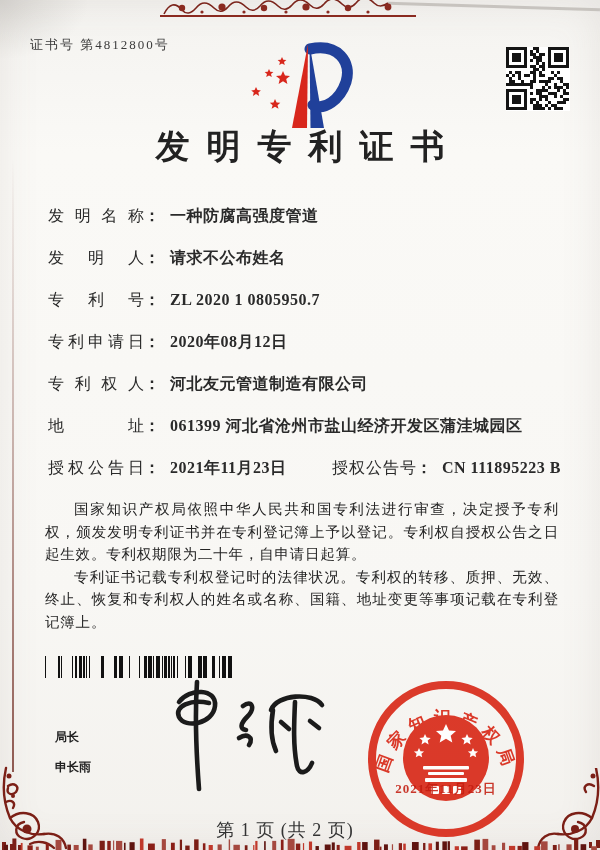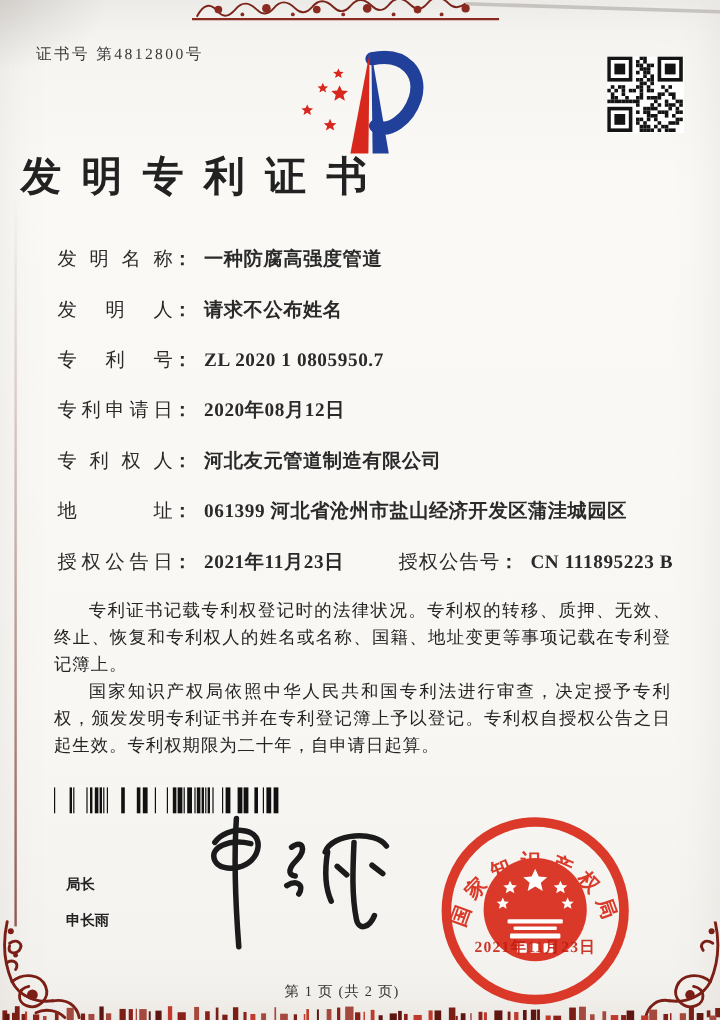--- a/index.html
+++ b/index.html
@@ -11,21 +11,21 @@
   .left-line{position:absolute;left:12px;top:158px;width:2px;height:614px;
         background:linear-gradient(180deg,rgba(120,60,50,0) 0%,rgba(120,60,50,.35) 45%,rgba(110,40,30,.75) 100%);}
   .top-edge-line{position:absolute;left:388px;top:5px;width:212px;height:0;
         border-top:3px solid #b9b5b0;transform:rotate(1.8deg);opacity:.75;}
   .corner-shade{position:absolute;left:0;top:0;width:90px;height:60px;
         background:radial-gradient(ellipse at 0 0,rgba(140,135,128,.25),rgba(0,0,0,0) 70%);}
   
   .cert-no{position:absolute;left:30px;top:36px;font-size:13px;letter-spacing:2px;color:#3a3a3a;}
   .logo{position:absolute;left:240px;top:42px;}
   .qr{position:absolute;left:506px;top:47px;}
-  .title{position:absolute;left:0;top:124px;width:600px;
+  .title{position:absolute;left:0;top:124px;width:600px;text-align:center;
         font-size:34px;font-weight:bold;color:#222;letter-spacing:17px;text-indent:17px;}
   
   .fields{position:absolute;left:48px;top:206px;width:530px;font-size:16px;color:#2a2a2a;}
   .frow{position:relative;height:18px;margin-bottom:24px;white-space:nowrap;}
   .flabel{display:inline-block;width:96px;text-align:justify;text-align-last:justify;
         font-weight:normal;vertical-align:top;}
   .fcolon{font-weight:bold;margin-right:10px;}
   .fvalue{font-weight:700;letter-spacing:.5px;margin-top:45px;}
   .fright{position:absolute;left:284px;top:0;}
   
@@ -36,21 +36,21 @@
   .barcode{position:absolute;left:45px;top:656px;}
   
   .director{position:absolute;left:55px;top:722px;font-size:12px;font-weight:bold;color:#222;line-height:30px;}
   .sig{position:absolute;left:155px;top:672px;}
   
   .seal{position:absolute;left:361px;top:674px;}
   .seal-date{position:absolute;left:366px;top:780px;width:160px;text-align:center;
         font-size:13px;color:rgba(195,28,16,.88);letter-spacing:1px;font-weight:bold;}
   
   .page-label{position:absolute;left:110px;top:818px;width:350px;text-align:center;
-        font-size:12px;color:#333;letter-spacing:1px;}
+        font-size:18px;color:#333;letter-spacing:1px;}
   
   .top-ornament{position:absolute;left:160px;top:0;}
   .corner-bl{position:absolute;left:0;top:766px;}
   .corner-br{position:absolute;left:536px;top:768px;transform:scaleX(-1);}
   .bottom-band{position:absolute;left:0;top:838px;}
 </style>
 </head>
 <body>
 
 <div id="page">
@@ -258,22 +258,22 @@
     </div>
     <div class="frow">
       <span class="flabel">授权公告日</span><span class="fcolon">：</span><span class="fvalue">2021年11月23日</span>
       <span class="fright">
         <span class="flabel" style="width:84px">授权公告号</span><span class="fcolon">：</span><span class="fvalue">CN 111895223 B</span>
       </span>
     </div>
   </div>
 
   <div class="paras">
+    <p>国家知识产权局依照中华人民共和国专利法进行审查，决定授予专利权，颁发发明专利证书并在专利登记簿上予以登记。专利权自授权公告之日起生效。专利权期限为二十年，自申请日起算。</p>
     <p>专利证书记载专利权登记时的法律状况。专利权的转移、质押、无效、终止、恢复和专利权人的姓名或名称、国籍、地址变更等事项记载在专利登记簿上。</p>
-    <p>国家知识产权局依照中华人民共和国专利法进行审查，决定授予专利权，颁发发明专利证书并在专利登记簿上予以登记。专利权自授权公告之日起生效。专利权期限为二十年，自申请日起算。</p>
   </div>
 
   <svg class="barcode" id="barcode" width="192" height="22" viewBox="0 0 192 22">
       <rect x="0" y="0" width="1" height="22" fill="#111"></rect>
       <rect x="13" y="0" width="2" height="22" fill="#111"></rect>
       <rect x="16" y="0" width="1" height="22" fill="#111"></rect>
       <rect x="27" y="0" width="1" height="22" fill="#111"></rect>
       <rect x="30" y="0" width="2" height="22" fill="#111"></rect>
       <rect x="34" y="0" width="3" height="22" fill="#111"></rect>
       <rect x="38" y="0" width="2" height="22" fill="#111"></rect>

